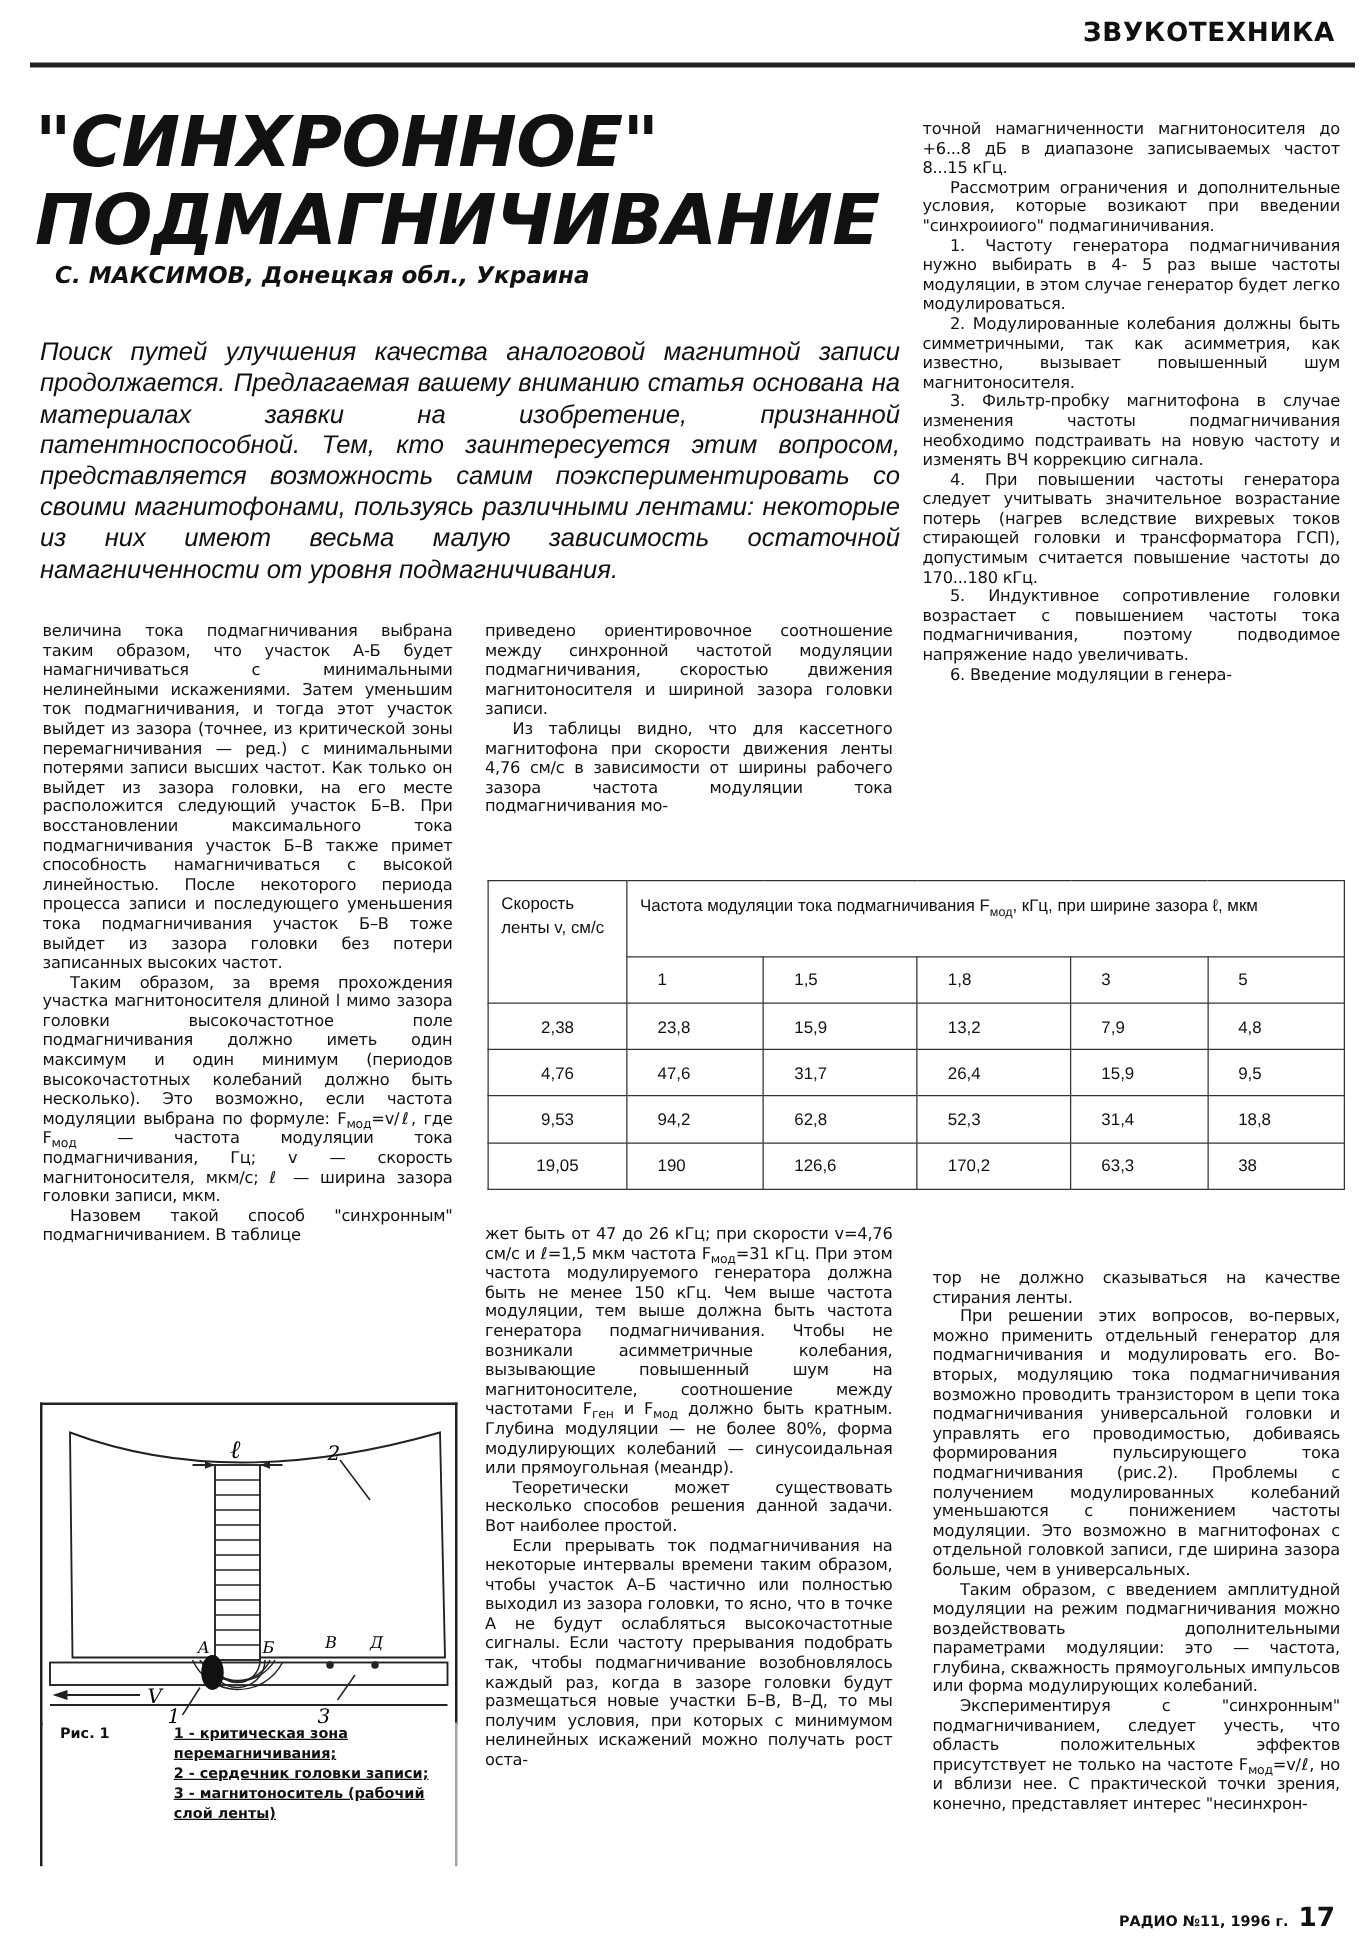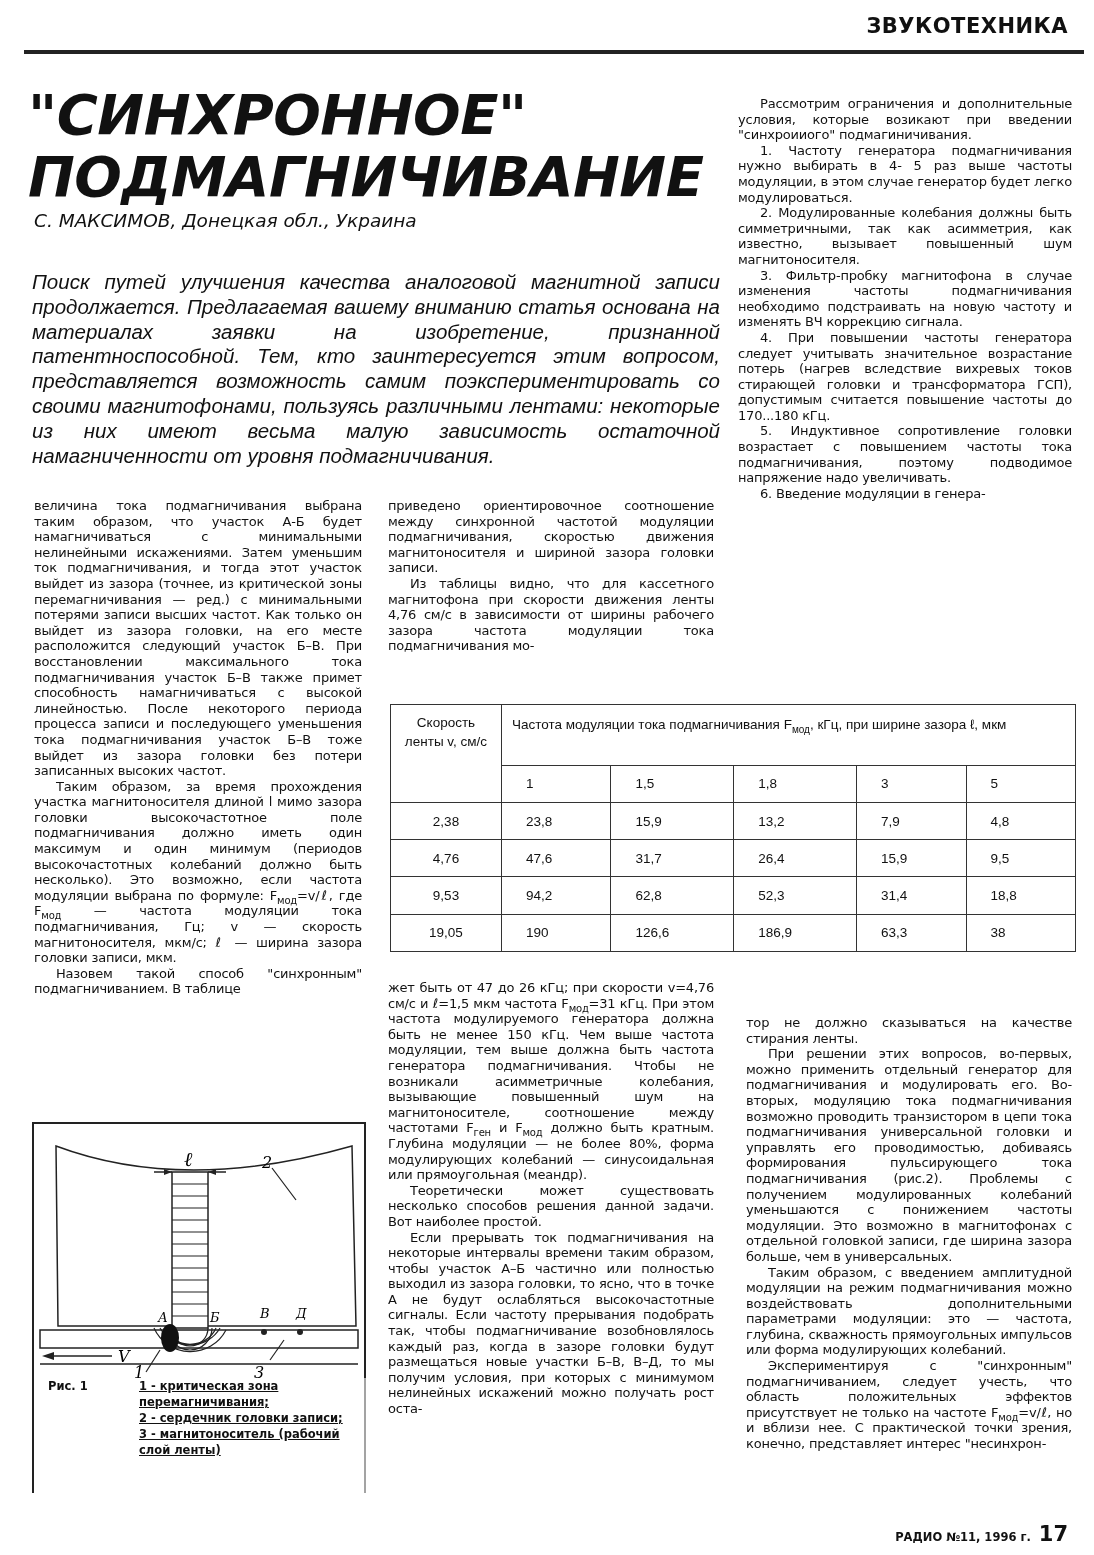--- a/index.html
+++ b/index.html
@@ -1,30 +1,30 @@
 <!DOCTYPE html>
 <html><head>
 <meta charset="utf-8">
 <style>
   html, body { margin: 0; padding: 0; background: #ffffff; }
   body { width: 1094px; height: 1555px; position: relative; overflow: hidden; color: #111; font-family: "Liberation Sans", "DejaVu Sans", sans-serif; }
   .abs { position: absolute; }
   .section-label { right: 26px; top: 14px; font-size: 21px; font-weight: 900; letter-spacing: 0.5px; font-family: "DejaVu Sans", sans-serif; }
   .top-rule { left: 24px; top: 50px; width: 1060px; height: 4px; background: #222; }
   .title { left: 28px; top: 84px; width: 700px; font-size: 56px; line-height: 62px; font-weight: 900; font-style: italic; letter-spacing: -0.5px; font-family: "DejaVu Sans", sans-serif; }
-  .author { left: 34px; top: 210px; font-size: 18.5px; font-weight: 400; font-style: italic; font-family: "DejaVu Sans", sans-serif; }
+  .author { left: 44px; top: 210px; font-size: 18.5px; font-weight: 700; font-style: italic; font-family: "DejaVu Sans", sans-serif; }
   .lead { left: 32px; top: 270px; width: 688px; font-size: 20.5px; line-height: 24.8px; font-style: italic; text-align: justify; font-family: "Liberation Sans", sans-serif; }
   .col { font-size: 13px; line-height: 15.6px; text-align: justify; font-family: "DejaVu Sans", sans-serif; letter-spacing: -0.2px; }
   .col p { margin: 0; text-indent: 22px; }
   .col p.noindent { text-indent: 0; }
   sub { font-size: 10px; line-height: 0; }
   .table-wrap { left: 390px; top: 704px; width: 686px; height: 248px; }
   table.data { border-collapse: collapse; width: 100%; height: 100%; font-family: "Liberation Sans", sans-serif; font-size: 13.5px; }
   table.data td, table.data th { border: 1.5px solid #333; padding: 4px 10px; font-weight: 400; text-align: left; vertical-align: middle; }
-  table.data th.corner { width: 90px; vertical-align: top; line-height: 19px; padding-top: 8px; text-align: center; }
+  table.data th.corner { width: 90px; vertical-align: top; line-height: 19px; padding-top: 8px; }
   table.data th.span { vertical-align: top; line-height: 28px; padding-top: 6px; }
   table.data td.speed { text-align: center; }
   table.data td.val { padding-left: 24px; }
   .figure { left: 32px; top: 1122px; width: 330px; height: 256px; border: 2px solid #222; border-bottom: none; }
   .fig-caption { left: 32px; top: 1378px; width: 330px; height: 115px; border-left: 2px solid #222; border-right: 2px solid #a3a3a3; font-size: 11.5px; font-weight: 700; line-height: 16px; font-family: "DejaVu Sans", sans-serif; }
   .fig-label { position: absolute; left: 14px; top: 0; }
   .fig-legend { position: absolute; left: 105px; top: 0; width: 220px; text-decoration: underline; }
   .footer { right: 26px; top: 1522px; font-family: "DejaVu Sans", sans-serif; }
   .footer .issue { font-size: 11.5px; font-weight: 700; vertical-align: baseline; }
   .footer .page { font-size: 21px; font-weight: 900; margin-left: 8px; }
@@ -36,20 +36,21 @@
 <div class="abs top-rule"></div>
 
 <div class="abs title">
   <div>"СИНХРОННОЕ"</div>
   <div>ПОДМАГНИЧИВАНИЕ</div>
 </div>
 <div class="abs author">С. МАКСИМОВ, Донецкая обл., Украина</div>
 <div class="abs lead">Поиск путей улучшения качества аналоговой магнитной записи продолжается. Предлагаемая вашему вниманию статья основана на материалах заявки на изобретение, признанной патентноспособной. Тем, кто заинтересуется этим вопросом, представляется возможность самим поэкспериментировать со своими магнитофонами, пользуясь различными лентами: некоторые из них имеют весьма малую зависимость остаточной намагниченности от уровня подмагничивания.</div>
 
 <div class="abs col" style="left:738px; top:96px; width:334px;">
+  <p class="noindent">точной намагниченности магнитоносителя до +6...8 дБ в диапазоне записываемых частот 8...15 кГц.</p>
   <p>Рассмотрим ограничения и дополнительные условия, которые возикают при введении "синхроииого" подмагиничивания.</p>
   <p>1. Частоту генератора подмагничивания нужно выбирать в 4- 5 раз выше частоты модуляции, в этом случае генератор будет легко модулироваться.</p>
   <p>2. Модулированные колебания должны быть симметричными, так как асимметрия, как известно, вызывает повышенный шум магнитоносителя.</p>
   <p>3. Фильтр-пробку магнитофона в случае изменения частоты подмагничивания необходимо подстраивать на новую частоту и изменять ВЧ коррекцию сигнала.</p>
   <p>4. При повышении частоты генератора следует учитывать значительное возрастание потерь (нагрев вследствие вихревых токов стирающей головки и трансформатора ГСП), допустимым считается повышение частоты до 170...180 кГц.</p>
   <p>5. Индуктивное сопротивление головки возрастает с повышением частоты тока подмагничивания, поэтому подводимое напряжение надо увеличивать.</p>
   <p>6. Введение модуляции в генера-</p>
 </div>
 
 <div class="abs col" style="left:34px; top:498px; width:328px;">
@@ -100,21 +101,21 @@
           <td class="val">94,2</td>
           <td class="val">62,8</td>
           <td class="val">52,3</td>
           <td class="val">31,4</td>
           <td class="val">18,8</td>
         </tr>
         <tr>
           <td class="speed">19,05</td>
           <td class="val">190</td>
           <td class="val">126,6</td>
-          <td class="val">186,9</td>
+          <td class="val">170,2</td>
           <td class="val">63,3</td>
           <td class="val">38</td>
         </tr>
       </tbody>
   </table>
 </div>
 
 <div class="abs figure">
   <svg width="330" height="256" viewBox="0 0 330 256">
 

